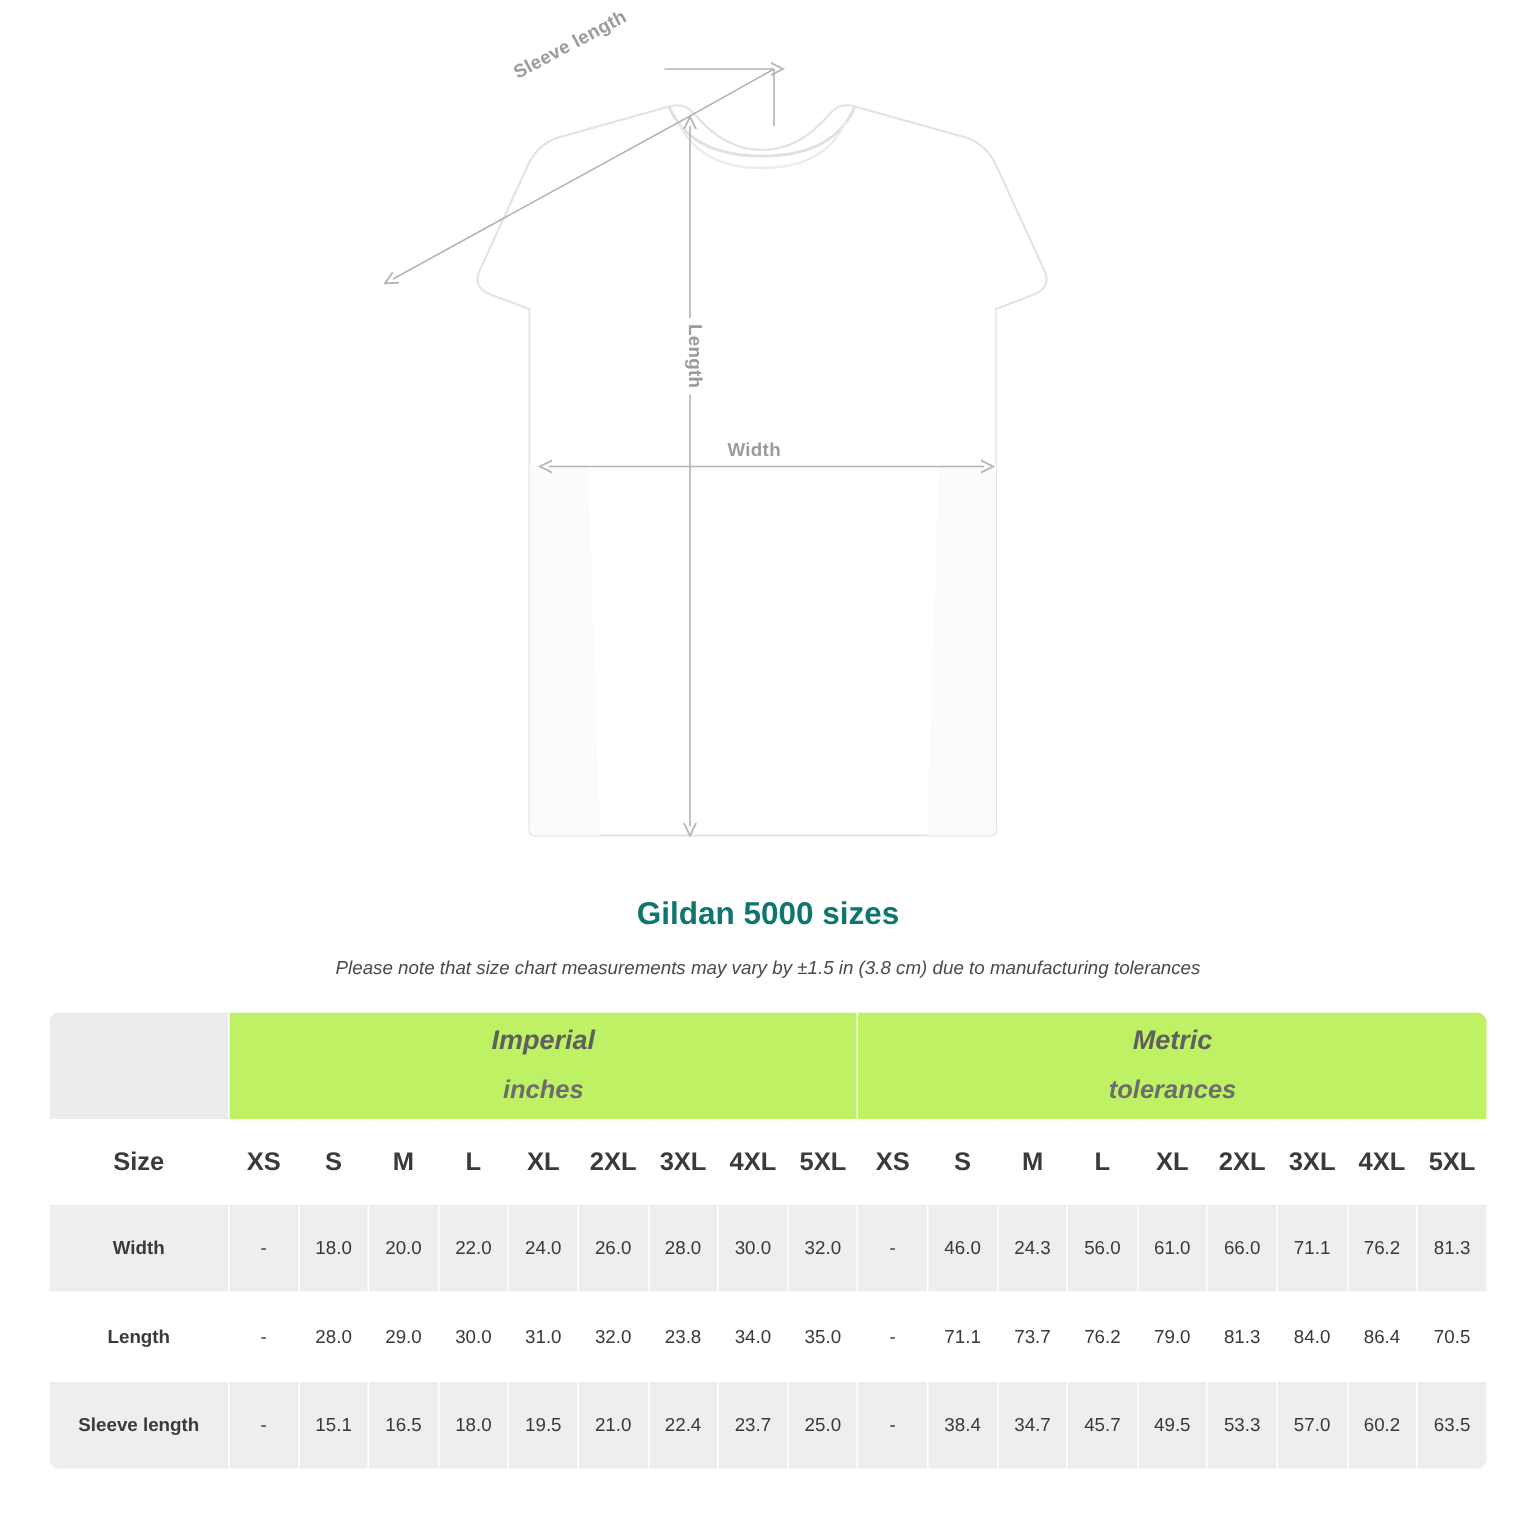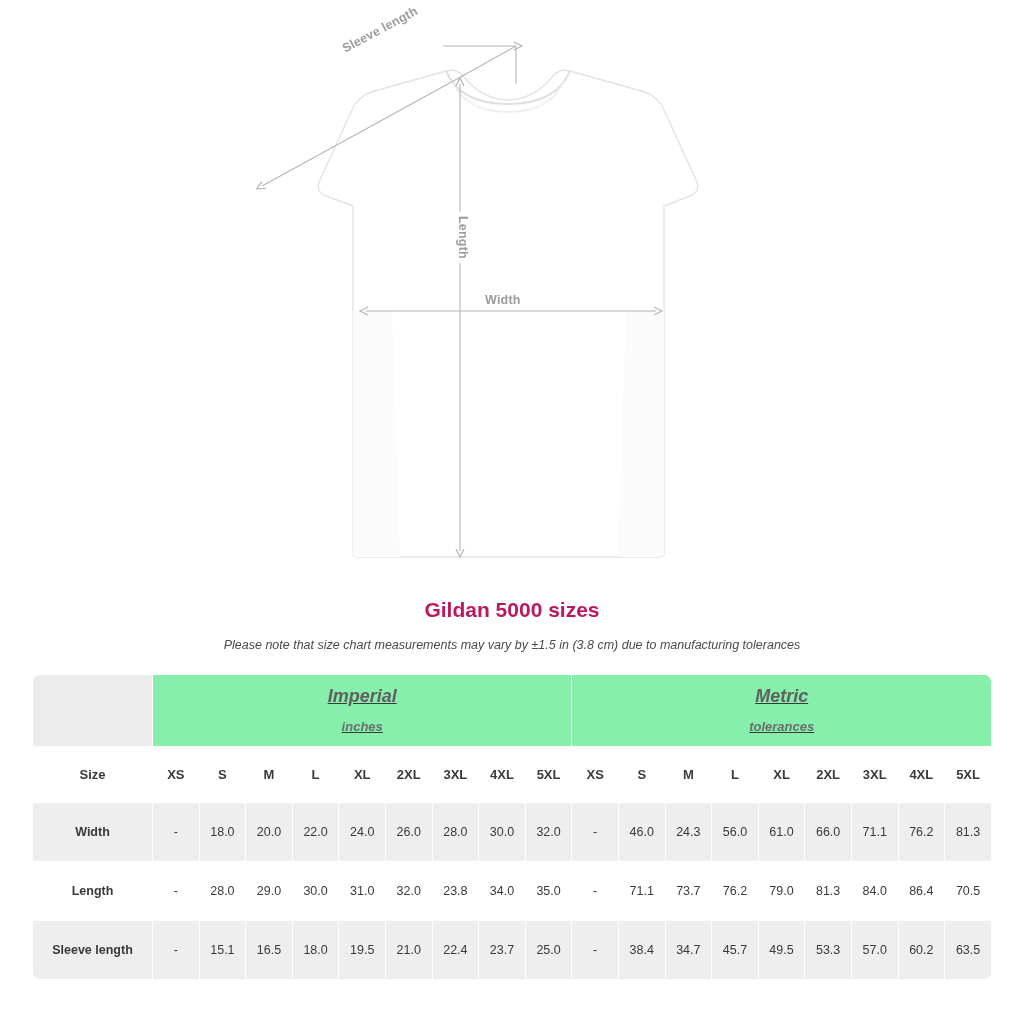--- a/index.html
+++ b/index.html
@@ -53,21 +53,21 @@
   }
 
   
   .title-block {
     text-align: center;
     margin-top: 18px;
   }
   .chart-title {
     font-size: 21px;
     font-weight: bold;
-    color: #be185d;
+    color: #0f766e;
     margin: 0 0 10px 0;
   }
   .chart-note {
     font-size: 12.5px;
     font-style: italic;
     color: #4a4a4a;
     margin: 16px;
   }
 
   
@@ -81,46 +81,45 @@
     border-collapse: collapse;
     table-layout: fixed;
     font-size: 12.5px;
     color: #3a3a3a;
   }
   table.size-chart th, table.size-chart td {
     text-align: center;
     border: 1px solid #ffffff;
   }
   .unit-head {
-    background: #86efac;
+    background: #bef264;
     height: 72px;
     padding: 0;
-    text-decoration: underline;
   }
   .unit-head .unit-name {
     font-size: 18px;
     font-style: italic;
     font-weight: bold;
     color: #5f5f5f;
     line-height: 1.1;
   }
   .unit-head .unit-sub {
-    font-size: 13px;
+    font-size: 17px;
     font-style: italic;
     color: #6d6d6d;
     margin-top: 13px;
   }
   .corner-cell {
     background: #ececec;
     border: 1px solid #ececec;
   }
   .size-head-row th {
     background: #ffffff;
     height: 56px;
-    font-size: 13px;
+    font-size: 17px;
     font-weight: bold;
     color: #3a3a3a;
   }
   .size-head-row th.rowlabel {
     background: #ffffff;
   }
   tbody tr td {
     height: 59px;
   }
   tbody tr.shaded td { background: #eeeeee; }

